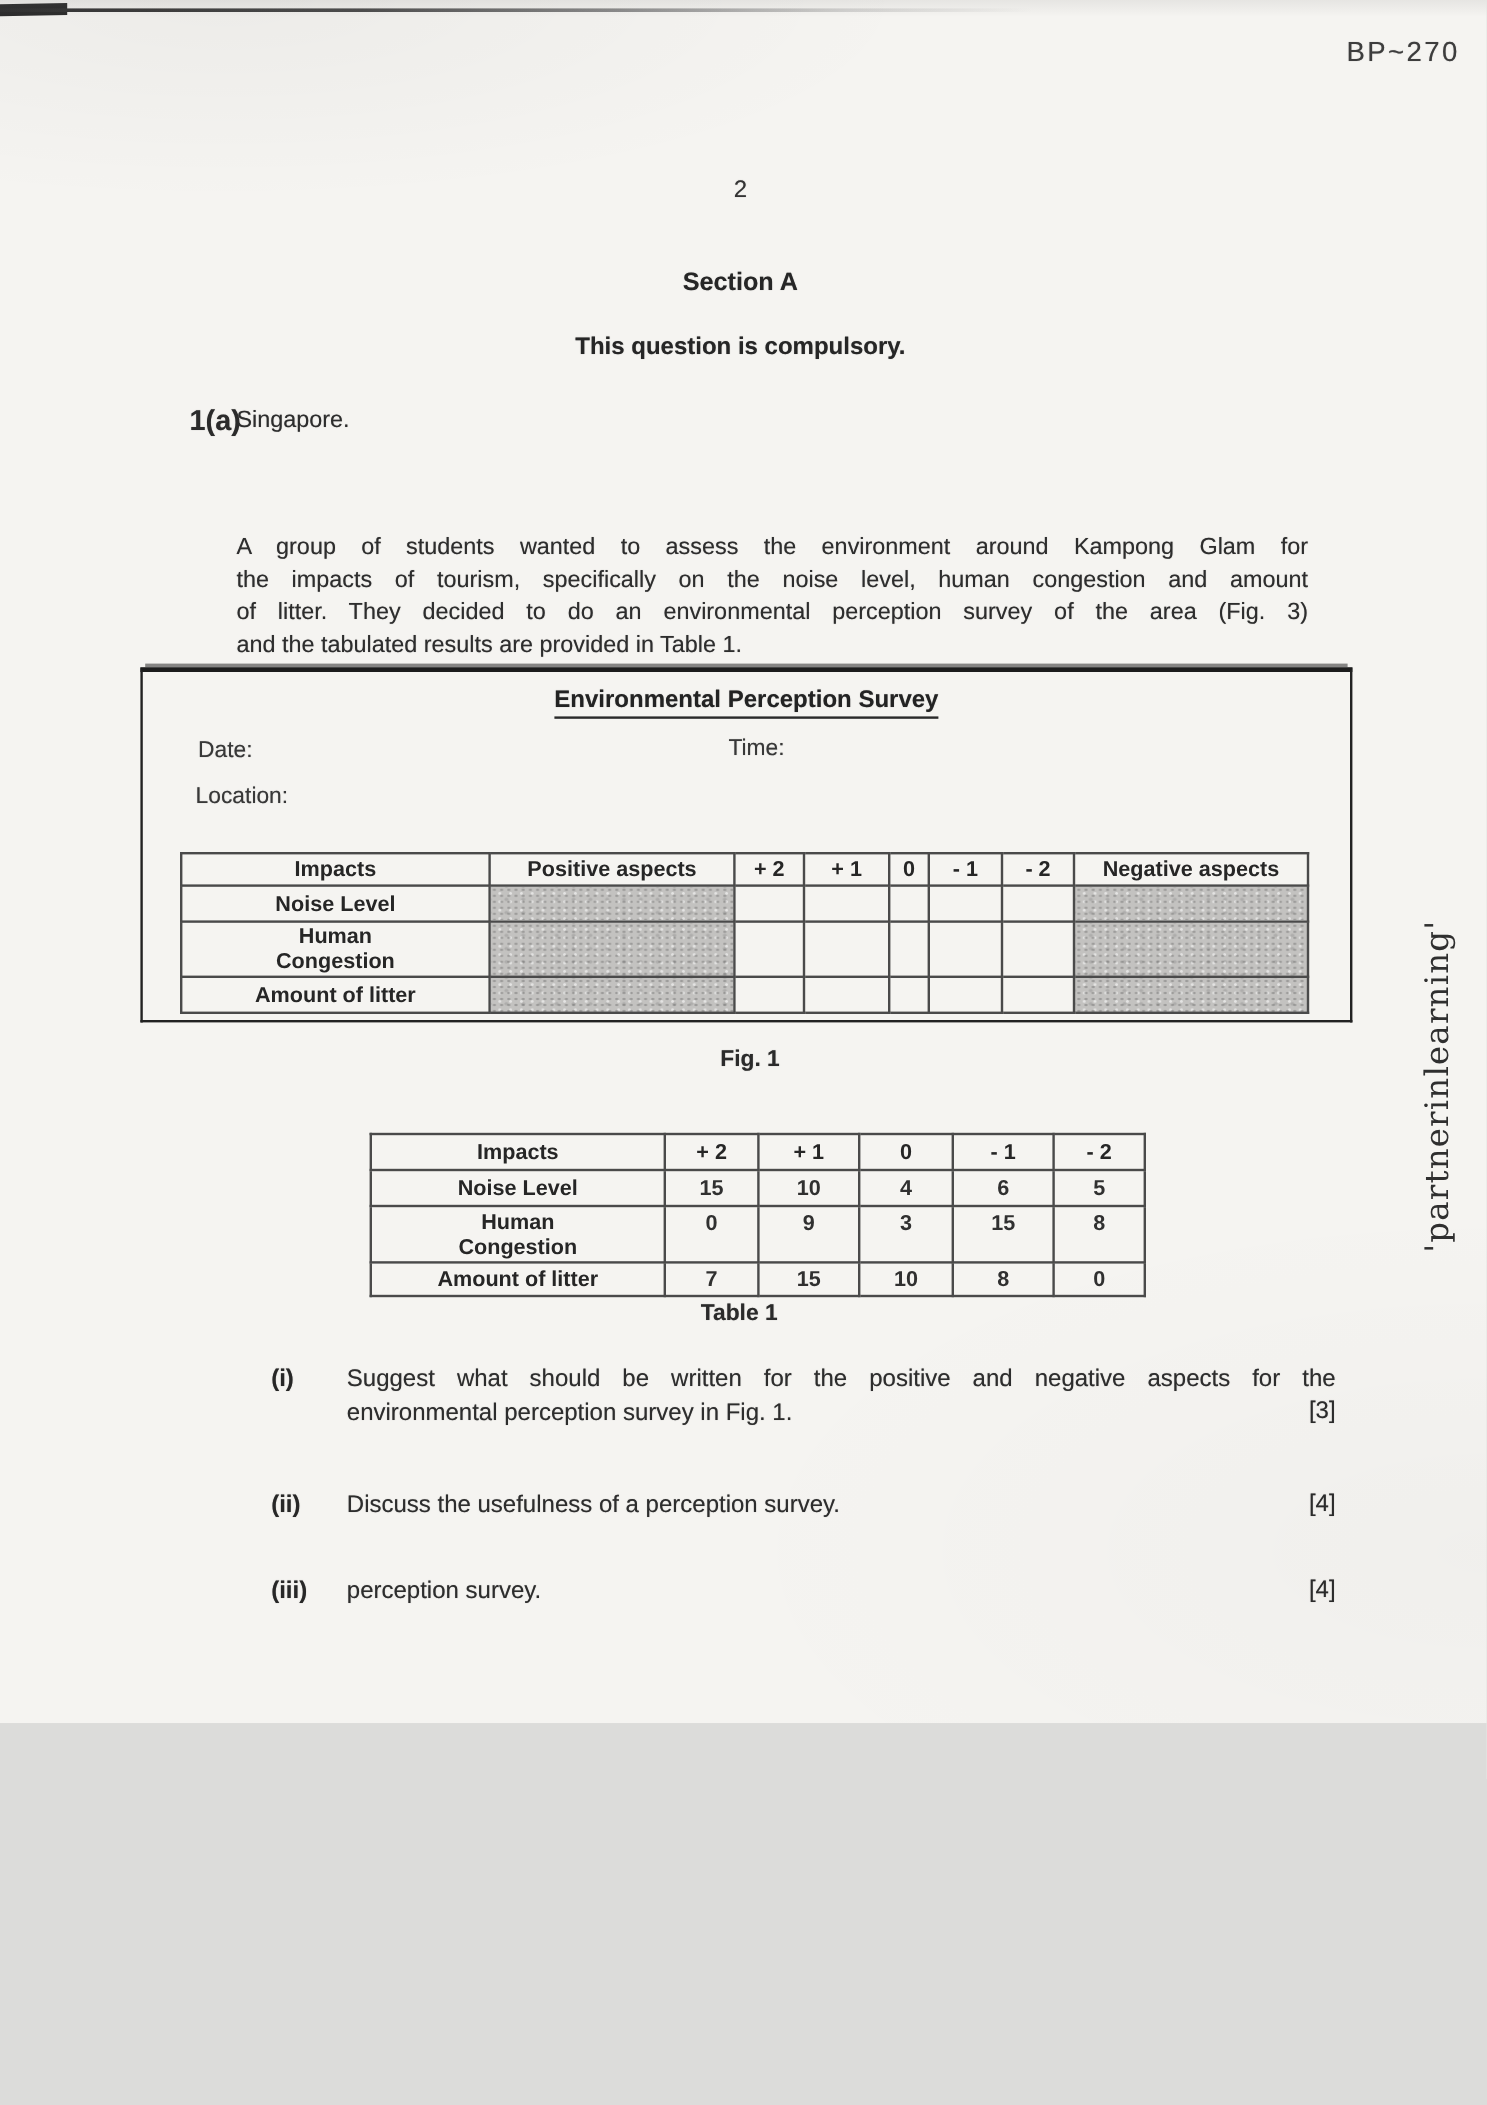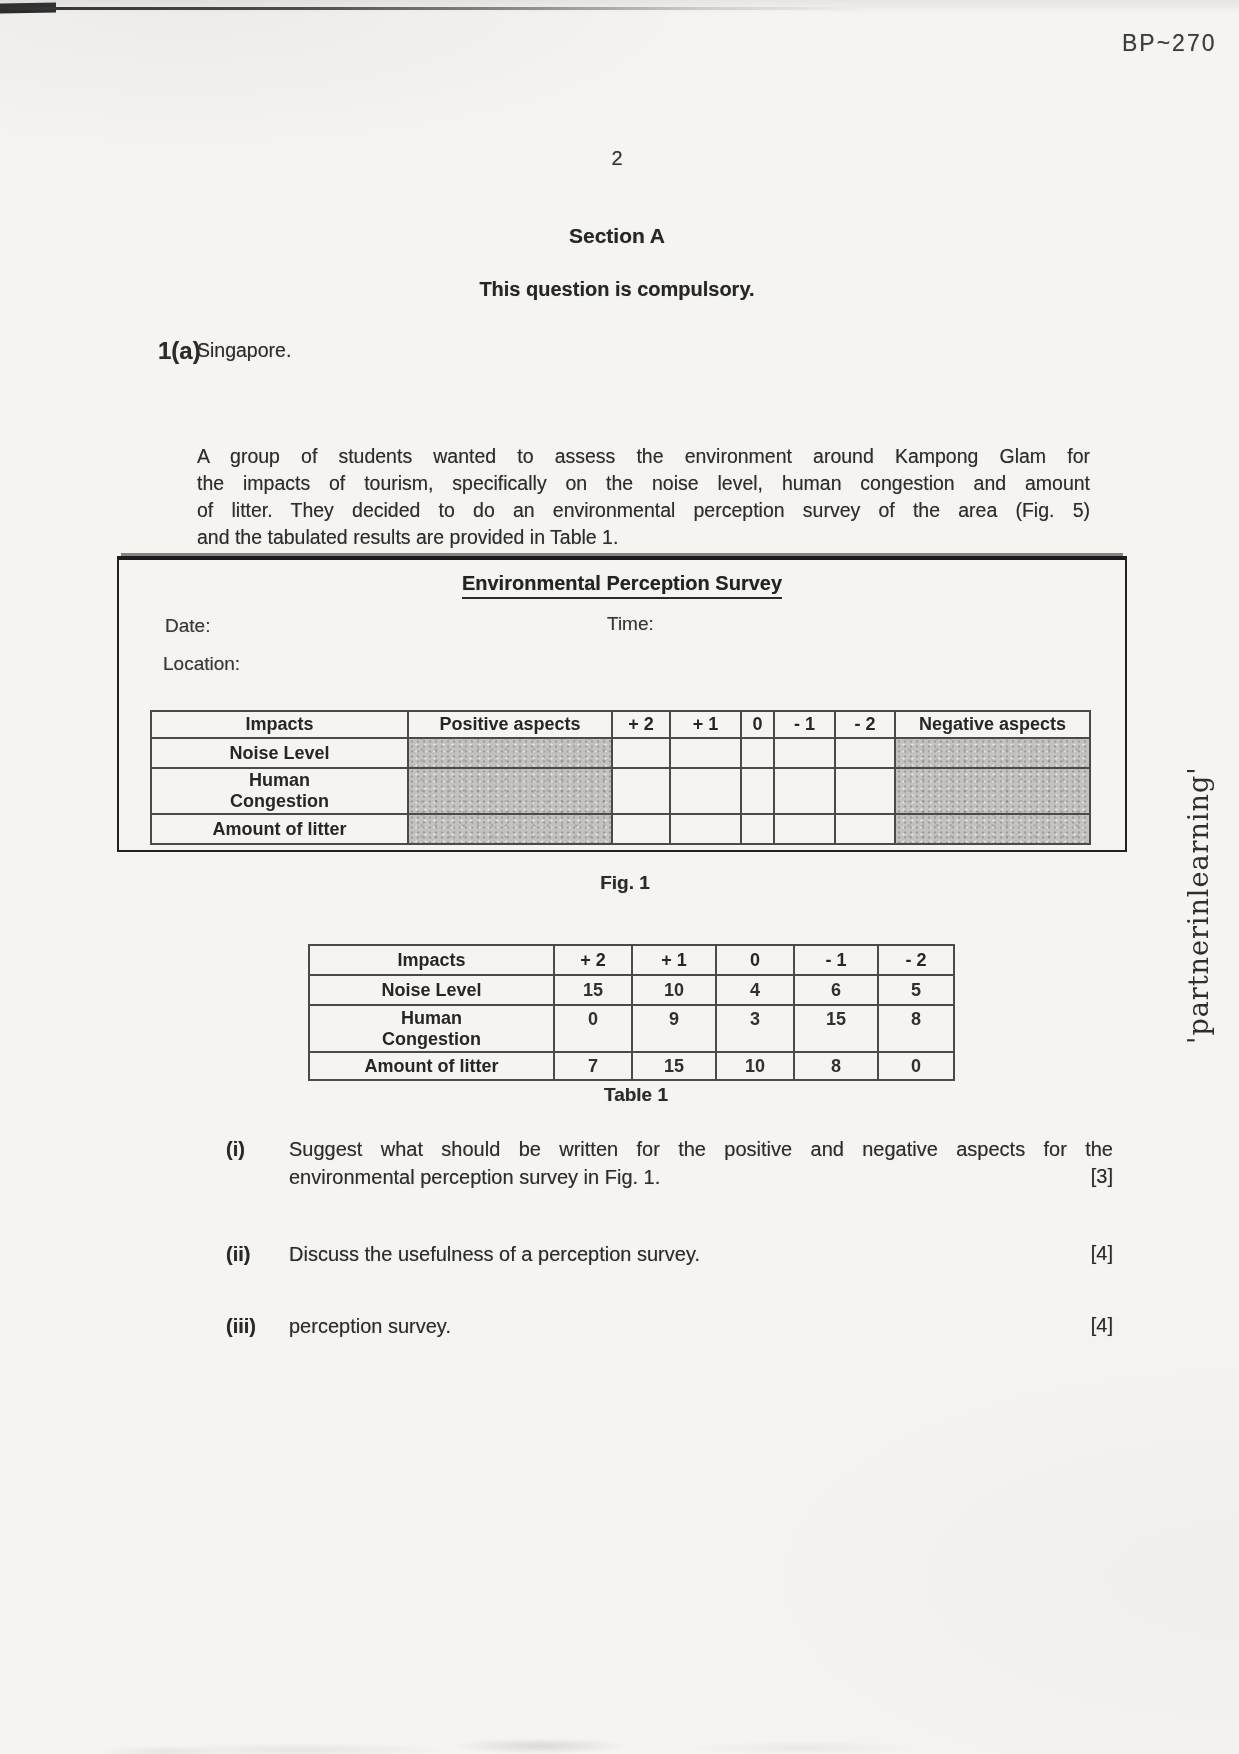--- a/index.html
+++ b/index.html
@@ -1,20 +1,20 @@
 <!DOCTYPE html>
 <html><head>
 <meta charset="utf-8">
 <title>Scanned exam page</title>
 <style>
   html, body { margin: 0; padding: 0; background: #dcdcda; }
   .page {
     position: relative;
     width: 1239px;
-    height: 1754px;
+    height: 1436px;
     margin: 0 auto;
     overflow: hidden;
     font-family: "Liberation Sans", sans-serif;
     color: #2b2b2b;
     background:
       radial-gradient(ellipse 900px 260px at 15% 0%, rgba(0,0,0,0.035), transparent 65%),
       radial-gradient(ellipse 1100px 500px at 100% 90%, rgba(0,0,0,0.02), transparent 60%),
       #f5f4f1;
     text-decoration: underline;
   }
@@ -70,21 +70,21 @@
     background-position: 0 0, 3px 2px, 6px 5px;
   }
 
   .fig1-caption { left: 325px; width: 600px; top: 872px; text-align: center; font-size: 19px; font-weight: 700; }
 
   .results-table { left: 308px; top: 944px; width: 645px; }
   .results-table th { font-size: 18px; font-weight: 700; color: #262626; }
   .results-table td.row-label { font-size: 18px; font-weight: 700; color: #262626; white-space: pre-line; line-height: 21px; }
   .results-table td.value { font-size: 18px; font-weight: 600; color: #303030; }
   .results-table tr.tall td.value { vertical-align: top; padding-top: 3px; }
-  .table1-caption { left: 336px; width: 600px; top: 1084px; text-align: center; font-size: 19px; font-weight: 700; }
+  .table1-caption { left: 316px; width: 600px; top: 1084px; text-align: center; font-size: 19px; font-weight: 700; }
 
   
   .subq-number { left: 226px; width: 58px; font-size: 20px; font-weight: 700; color: #272727; }
   .subq-text { left: 289px; width: 824px; font-size: 20px; line-height: 27.5px; color: #2d2d2d; }
   .marks { position: absolute; right: 0; bottom: 1px; font-size: 20px; color: #2b2b2b; }
 
   .watermark {
     left: 1183px; top: 760px; height: 290px;
     writing-mode: vertical-rl; transform: rotate(180deg);
     font-family: "DejaVu Serif", "Liberation Serif", serif;
@@ -114,21 +114,21 @@
   <div class="abs section-heading scan-text">Section A</div>
   <div class="abs compulsory scan-text">This question is compulsory.</div>
 
   <div class="abs q-number scan-text">1(a)</div>
   <div class="abs intro-para body-copy jl scan-text">
       <div class="ln">Singapore.</div>
     </div>
   <div class="abs survey-para body-copy jl scan-text">
       <div class="ln">A group of students wanted to assess the environment around Kampong Glam for</div>
       <div class="ln">the impacts of tourism, specifically on the noise level, human congestion and amount</div>
-      <div class="ln">of litter. They decided to do an environmental perception survey of the area (Fig. 5)</div>
+      <div class="ln">of litter. They decided to do an environmental perception survey of the area (Fig. 3)</div>
       <div class="ln">and the tabulated results are provided in Table 1.</div>
     </div>
 
   <div class="abs survey-box">
     <div class="abs survey-title-wrap">
       <span class="survey-title scan-text">Environmental Perception Survey</span>
     </div>
     <div class="abs meta-label date-label scan-text">Date:</div>
     <div class="abs meta-label time-label scan-text">Time:</div>
     <div class="abs meta-label location-label scan-text">Location:</div>

